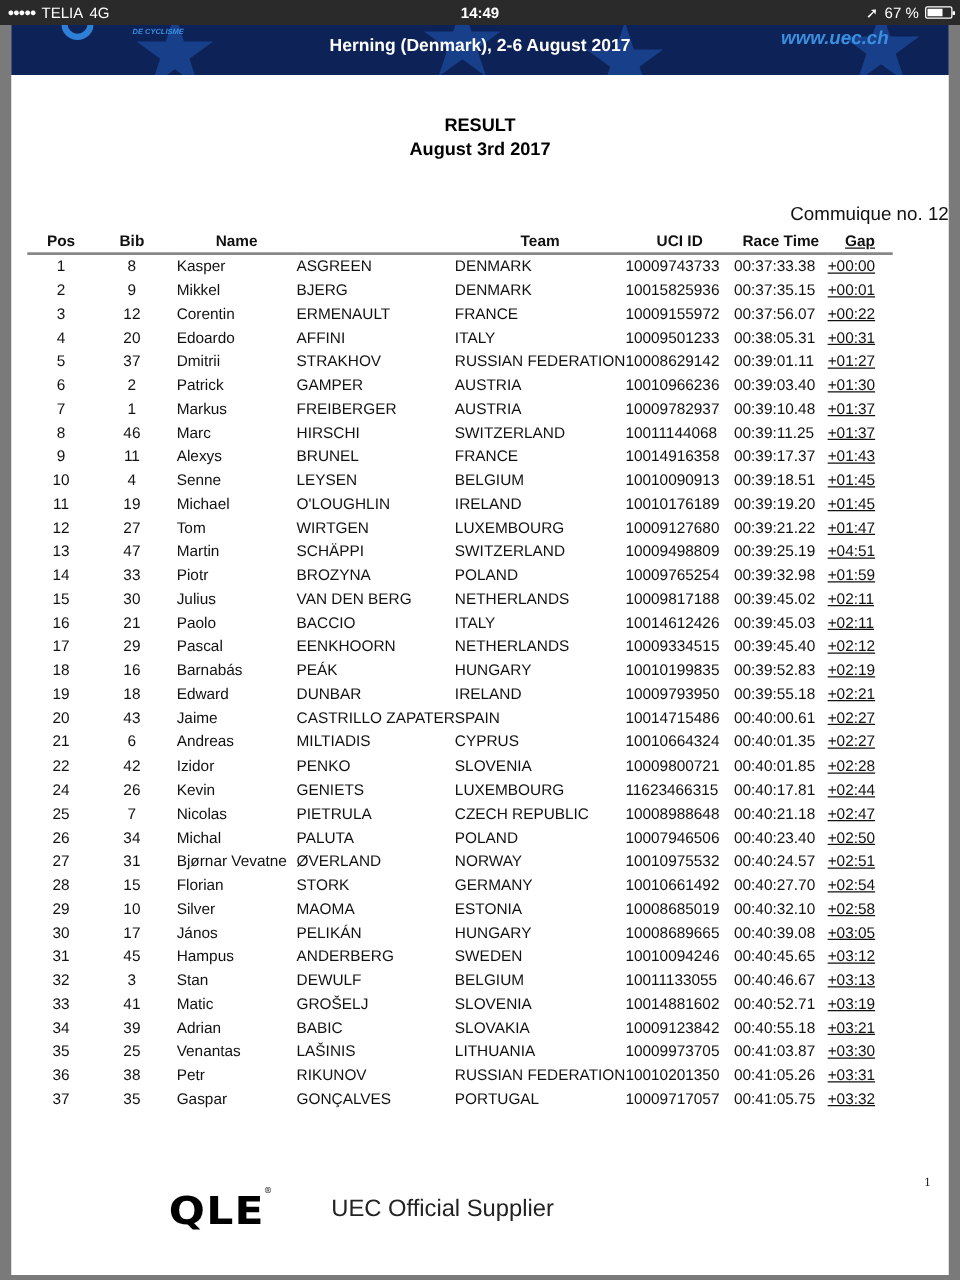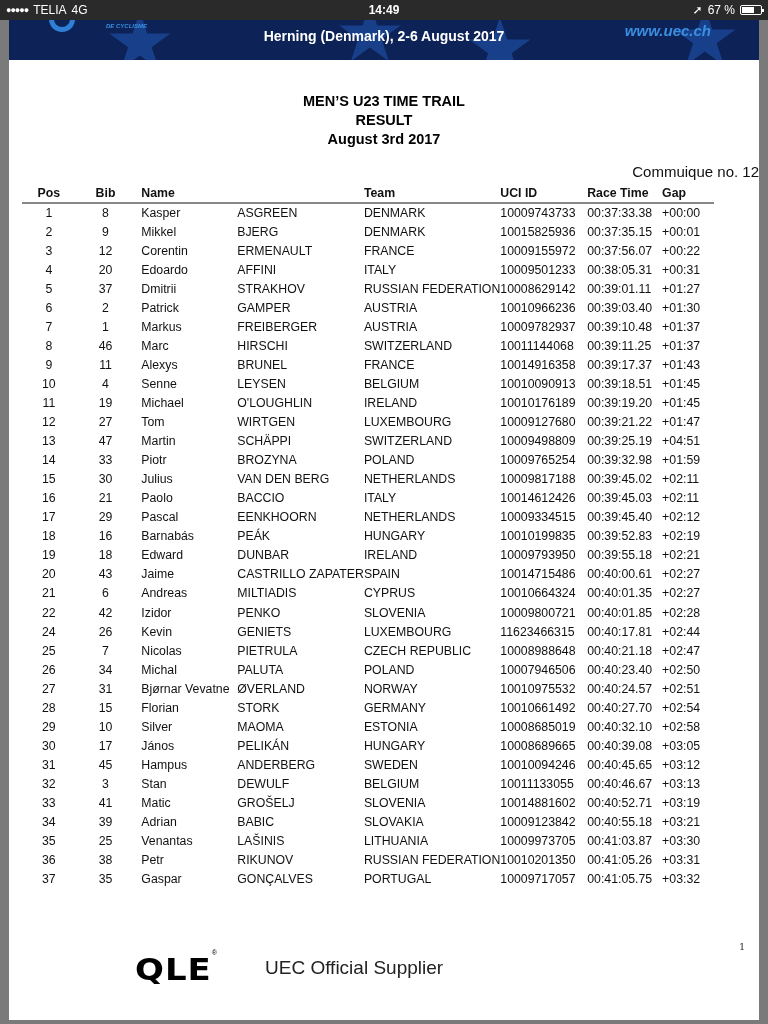--- a/index.html
+++ b/index.html
@@ -34,30 +34,30 @@
     .banner .event { position: absolute; left: 0; right: 0; top: 8px; text-align: center; color: #fff; font-weight: bold; font-size: 14px; }
     .banner .url { position: absolute; right: 48px; top: 2px; color: #3a8fe0; font-style: italic; font-weight: bold; font-size: 15px; }
 
     .doc-title { text-align: center; font-weight: bold; font-size: 14.5px; line-height: 19px; margin-top: 32px; color: #000; }
     .communique { position: absolute; right: 0; top: 143px; font-size: 15px; color: #111; }
 
     table.results {
       position: absolute; left: 13px; top: 164px; width: 692px;
       border-collapse: collapse; font-size: 12.3px; color: #111;
     }
-    table.results th { font-weight: bold; text-align: left; height: 19px; border-bottom: 2px solid #888; padding: 0; }
+    table.results th { font-weight: bold; text-align: center; height: 19px; border-bottom: 2px solid #888; padding: 0; }
     table.results td { height: 19.05px; padding: 0; white-space: nowrap; }
     .c-pos { width: 54px; text-align: center !important; }
     .c-bib { width: 60px; text-align: center !important; }
     .c-first { width: 102px; padding-left: 6px !important; }
     .c-last { width: 126px; margin-left: 46px; }
     .c-team { width: 136px; }
     .c-uci { width: 87px; }
     .c-time { width: 75px; }
-    .c-gap { width: 52px; }
+    .c-gap { width: 52px; text-decoration: underline; }
     th.c-first { padding-left: 6px !important; }
 
     .footer-logo { position: absolute; left: 126px; top: 929px; }
     .ale { font-family: "DejaVu Sans", sans-serif; font-weight: bold; font-size: 34px; letter-spacing: 1px; color: #000; transform: scaleY(0.9); display: inline-block; }
     .reg { font-size: 7px; vertical-align: top; }
     .supplier { position: absolute; left: 256px; top: 937px; font-size: 19px; color: #222; }
     .page-num { position: absolute; right: 14px; top: 922px; font-family: "DejaVu Serif", serif; font-size: 9px; color: #222; }
   </style>
 </head>
 <body>
@@ -84,21 +84,20 @@
     <span class="star" style="left:325px; top:-26px;">★</span>
     <span class="star" style="left:455px; top:-12px;">★</span>
     <span class="star" style="left:660px; top:-22px;">★</span>
     <span class="logo-ring"></span>
     <span class="de-cyclisme">DE CYCLISME</span>
     <div class="event">Herning (Denmark), 2-6 August 2017</div>
     <div class="url">www.uec.ch</div>
   </div>
 
   <div class="doc-title">
-    <div>MEN’S U23 TIME TRAIL</div>
     <div>RESULT</div>
     <div>August 3rd 2017</div>
   </div>
 
   <div class="communique">Commuique no. 12</div>
 
   <table class="results">
     <thead>
       <tr>
         <th class="c-pos">Pos</th>

